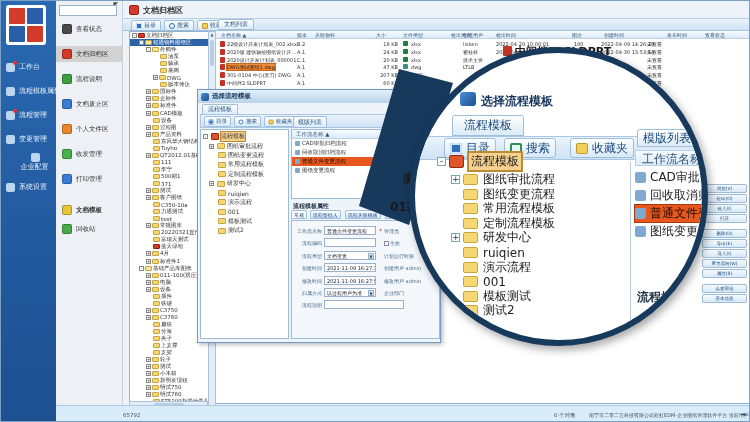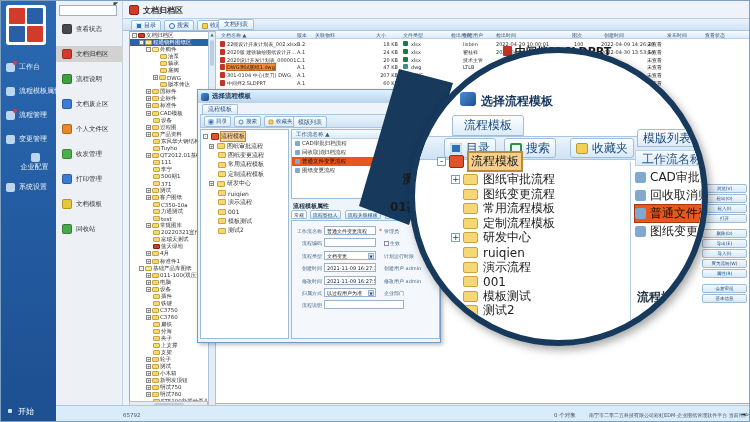--- a/index.html
+++ b/index.html
@@ -150,24 +150,20 @@
         </div>
         <div class="nav-item" style="top: 152px; flex-direction: column;">
           <div class="nav-ic"></div>
           <span>企业配置</span>
         </div>
         <div class="nav-item" style="top: 176px;">
           <div class="nav-ic"></div>
           <span>系统设置</span>
         </div>
       </div>
-    <div id="start">
-      <span class="dot"></span>
-      <span>开始</span>
-    </div>
   </div>
 
   <div id="col2">
     <div id="col2-arrow">◤</div>
     <input id="col2-search" style="">
     <div id="ws-list">
         <div class="ws-item" style="top: 20px;">
           <div class="ws-ic" style="background: rgb(74, 74, 74);"></div>
           <span>查看状态</span>
         </div>
@@ -188,21 +184,21 @@
           <span>个人文件区</span>
         </div>
         <div class="ws-item" style="top: 145px;">
           <div class="ws-ic" style="background: rgb(73, 176, 74);"></div>
           <span>收发管理</span>
         </div>
         <div class="ws-item" style="top: 170px;">
           <div class="ws-ic" style="background: rgb(58, 123, 213);"></div>
           <span>打印管理</span>
         </div>
-        <div class="ws-item" style="top: 195px;">
+        <div class="ws-item" style="top: 201px; font-weight: bold;">
           <div class="ws-ic" style="background: rgb(232, 198, 58);"></div>
           <span>文档模板</span>
         </div>
         <div class="ws-item" style="top: 220px;">
           <div class="ws-ic" style="background: rgb(73, 168, 74);"></div>
           <span>回收站</span>
         </div>
       </div>
   </div>
 

